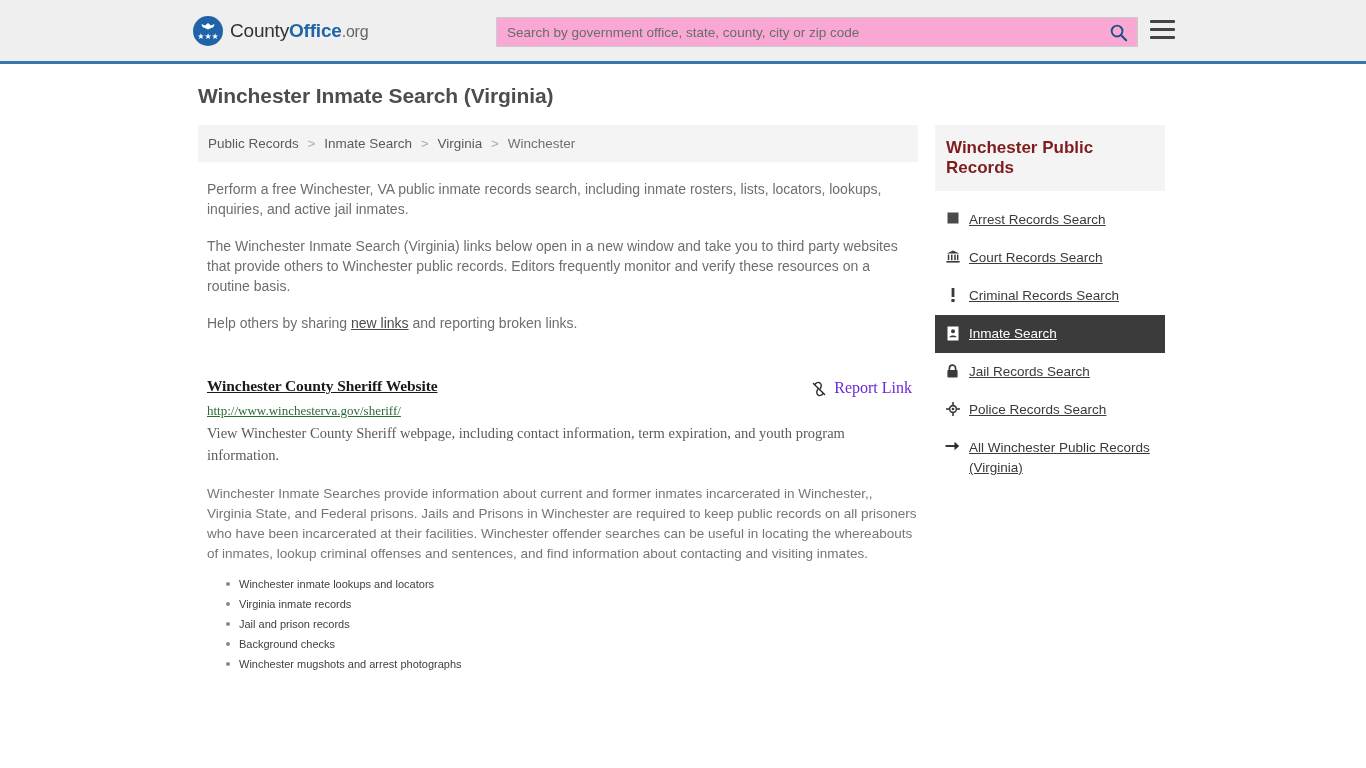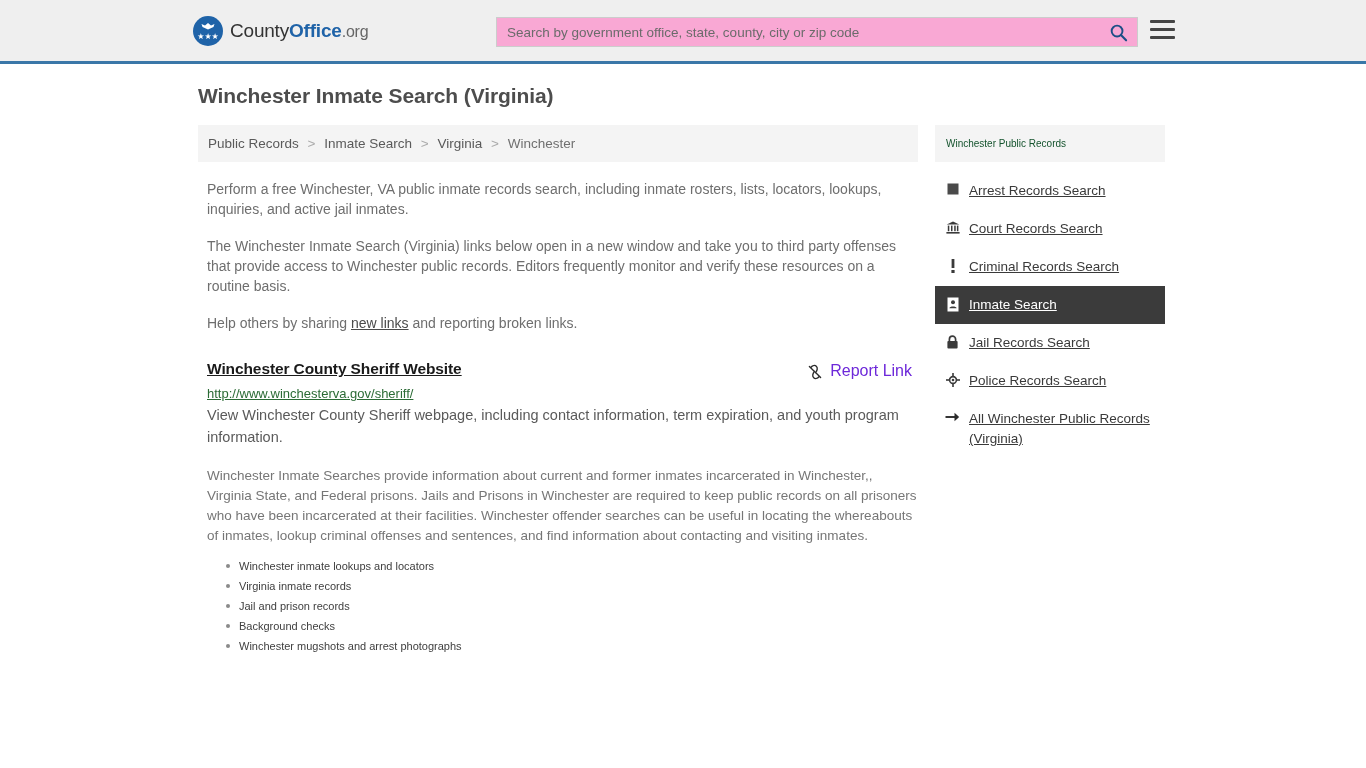--- a/index.html
+++ b/index.html
@@ -152,21 +152,21 @@
     margin: 17px 0 0 9px;
     max-width: 700px;
   }
   .body-p a {
     color: #4a4a4a;
     text-decoration: underline;
     font-weight: normal;
   }
 
   
-  .result { margin: 27px 0 0 9px; position: relative; }
+  .result { margin: 44px 0 0 9px; position: relative; font-family: Liberation Serif, serif; }
   .result-head { display: flex; align-items: flex-start; }
   .result-title {
     font-size: 15.5px;
     font-weight: bold;
     color: #1a1a1a;
     text-decoration: underline;
     letter-spacing: -0.1px;
   }
   .report-link {
     position: absolute;
@@ -232,23 +232,23 @@
     left: -13px; top: 8px;
     width: 4px; height: 4px;
     border-radius: 50%;
     background: #8a8a8a;
   }
 
   
   .side-head {
     background: #f4f4f4;
     padding: 13px 11px;
-    font-size: 10px;
-    font-weight: normal;
-    color: #14532d;
+    font-size: 17px;
+    font-weight: bold;
+    color: #7f1d1d;
   }
   .side-list { margin-top: 10px; }
   .side-item {
     display: flex;
     align-items: flex-start;
     gap: 9px;
     padding: 9px 10px;
     text-decoration: none;
   }
   .side-item .side-label {
@@ -313,21 +313,21 @@
           <a href="#">Public Records</a>
           <span class="sep">&gt;</span>
           <a href="#">Inmate Search</a>
           <span class="sep">&gt;</span>
           <a href="#">Virginia</a>
           <span class="sep">&gt;</span>
           <span class="current">Winchester</span>
         </nav>
 
         <p class="body-p">Perform a free Winchester, VA public inmate records search, including inmate rosters, lists, locators, lookups, inquiries, and active jail inmates.</p>
-        <p class="body-p">The Winchester Inmate Search (Virginia) links below open in a new window and take you to third party offenses that provide access to Winchester public records. Editors frequently monitor and verify these resources on a routine basis.</p>
+        <p class="body-p">The Winchester Inmate Search (Virginia) links below open in a new window and take you to third party websites that provide others to Winchester public records. Editors frequently monitor and verify these resources on a routine basis.</p>
         <p class="body-p"><span>Help others by sharing </span><a href="#">new links</a><span> and reporting broken links.</span></p>
 
         <div class="result">
           <div class="result-head">
             <a class="result-title" href="#">Winchester County Sheriff Website</a>
             <div class="report-link">
               <svg width="16" height="16" viewBox="0 0 20 20">
                 <path d="M3 3 L9 9 M11 11 L17 17" stroke="#2b2b2b" stroke-width="1.7" stroke-linecap="round" fill="none"></path>
                 <path d="M9.4 9.4 C6.8 12 6.5 15.5 8.4 17.2 C10.2 18.8 13.2 18 15 16" stroke="#2b2b2b" stroke-width="1.7" fill="none" stroke-linecap="round"></path>
                 <path d="M10.6 10.6 C13.2 8 13.5 4.5 11.6 2.8 C9.8 1.2 6.8 2 5 4" stroke="#2b2b2b" stroke-width="1.7" fill="none" stroke-linecap="round"></path>

